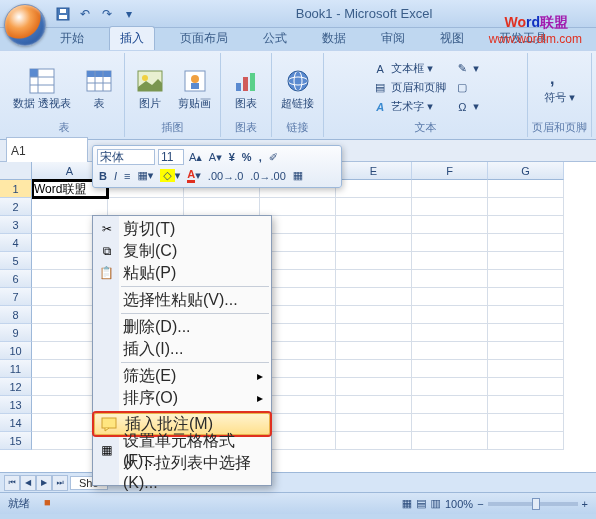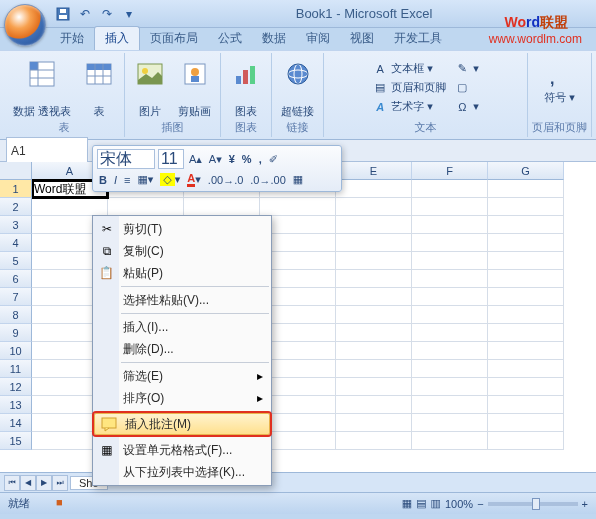--- a/index.html
+++ b/index.html
@@ -3,57 +3,57 @@
 <meta charset="utf-8">
 <style>
 *{margin:0;padding:0;box-sizing:border-box;font-family:"Microsoft YaHei",SimSun,sans-serif}
 body{width:596px;height:519px;background:#bfd7f0;overflow:hidden;font-size:12px;position:relative}
 .titlebar{height:28px;background:linear-gradient(#d6e6f9,#bcd4ef);display:flex;align-items:center;padding:0 6px;border-bottom:1px solid #9db8d9}
 .office-btn{width:42px;height:42px;position:absolute;top:4px;left:4px;border-radius:50%;background:radial-gradient(circle at 35% 30%,#fff,#f7a14f 30%,#e2701e 55%,#3f6fb5 58%,#2f5ea6 78%,#8fb4e0);border:1px solid #7a96c0;box-shadow:0 1px 3px rgba(0,0,0,0.3),inset 0 1px 3px rgba(255,255,255,0.5);z-index:5}
 .qat{margin-left:48px;display:flex;align-items:center;gap:4px}
 .qat-item{width:18px;height:18px;display:flex;align-items:center;justify-content:center;color:#2a5a9a}
 .title-center{flex:1;text-align:center;color:#3a5d89;font-size:13px}
 .watermark{position:absolute;top:14px;right:28px;z-index:10;font-size:14px;font-weight:bold}
-.watermark .wo{color:#e03020}.watermark .rd{color:#1030c0}.watermark .cn{color:#c2410c}
+.watermark .wo{color:#e03020}.watermark .rd{color:#1030c0}.watermark .cn{color:#a21caf}
 .watermark-url{position:absolute;top:32px;right:14px;z-index:10;color:#e03020;font-size:12px}
-.tabs{height:22px;display:flex;align-items:end;padding-left:50px;gap:0}
+.tabs{height:22px;display:flex;align-items:end;padding-left:50px;gap:15px}
 .tab{padding:3px 10px;color:#3a5d89;cursor:pointer;border-radius:3px 3px 0 0}
 .tab.active{background:#e8f0fb;border:1px solid #9db8d9;border-bottom:none;color:#15428b;font-weight:500}
 .ribbon{height:90px;background:linear-gradient(#e8f0fb,#d6e5f7);border-top:1px solid #c0d4ee;border-bottom:1px solid #9db8d9;display:flex;padding:2px 4px}
 .rgroup{border-right:1px solid #b6cde8;padding:2px 4px;display:flex;flex-direction:column;align-items:center;justify-content:space-between;height:100%}
 .rgroup-main{display:flex;gap:2px;flex:1}
-.rbig{display:flex;flex-direction:column;align-items:center;justify-content:space-between;padding:2px 4px;cursor:pointer;border:1px solid transparent;border-radius:3px}
+.rbig{display:flex;flex-direction:column;align-items:center;justify-content:center;padding:2px 4px;cursor:pointer;border:1px solid transparent;border-radius:3px}
 .rbig-icon{width:32px;height:32px;display:flex;align-items:center;justify-content:center;font-size:24px}
 .rbig-label{font-size:11px;color:#2a4a7a;text-align:center;white-space:nowrap;line-height:1.1}
 .rgroup-label{font-size:11px;color:#5a7aaa;text-align:center}
 .rstack{display:flex;flex-direction:column;gap:1px;justify-content:center}
 .rsmall{display:flex;align-items:center;gap:3px;padding:1px 3px;font-size:11px;color:#2a4a7a;white-space:nowrap}
 .rsmall-icon{width:16px;height:16px;display:flex;align-items:center;justify-content:center}
 .mini-toolbar{position:absolute;top:145px;left:92px;z-index:30;background:linear-gradient(#fbfcfe,#e4ecf7);border:1px solid #9db8d9;border-radius:3px;padding:2px 4px;box-shadow:1px 2px 6px rgba(0,0,0,0.25);width:250px}
 .mini-row{display:flex;align-items:center;gap:3px;padding:1px 0}
 .mini-item{padding:1px 2px;display:flex;align-items:center;color:#2a4a7a;font-size:11px}
-.mini-input{border:1px solid #aac0dd;background:#fff;font-size:16px;padding:0 2px;color:#2a4a7a}
+.mini-input{border:1px solid #aac0dd;background:#fff;font-size:12px;padding:0 2px;color:#2a4a7a}
 .namebox-row{height:22px;background:#e4ecf7;border-bottom:1px solid #aac0dd;display:flex;align-items:center}
 .namebox{width:82px;height:28px;background:#fff;border:1px solid #aac0dd;margin-left:6px;padding:0 4px;display:flex;align-items:center;color:#333}
 .grid-area{position:relative;background:#fff;height:310px;display:flex}
 .corner{width:32px;height:18px;background:#e4ecf7;border-right:1px solid #9db8d9;border-bottom:1px solid #9db8d9}
 .colhead{height:18px;display:flex}
 .ch{flex:0 0 76px;background:linear-gradient(#f2f6fc,#dce7f5);border-right:1px solid #c2d4ec;border-bottom:1px solid #9db8d9;text-align:center;font-size:11px;color:#2a4a7a;line-height:18px}
 .rowhead{width:32px}
 .rh{height:18px;background:linear-gradient(#f2f6fc,#dce7f5);border-right:1px solid #9db8d9;border-bottom:1px solid #c2d4ec;text-align:center;font-size:11px;color:#2a4a7a;line-height:18px}
 .rh.sel{background:#ffe8a6}
 .cells{position:relative}
 .cell-row{display:flex;height:18px}
 .cell{flex:0 0 76px;border-right:1px solid #d5dde8;border-bottom:1px solid #d5dde8;font-size:12px;padding:0 2px;line-height:18px}
 .cell.active{outline:3px solid #000;outline-offset:-2px;z-index:2;position:relative}
 .context-menu{position:absolute;top:215px;left:92px;z-index:25;width:180px;background:linear-gradient(90deg,#e9eef7 0,#e9eef7 26px,#fafafa 26px);border:1px solid #8a9db8;box-shadow:2px 3px 8px rgba(0,0,0,0.3);padding:2px 0}
 .cm-item{display:flex;align-items:center;height:22px;padding:0 8px 0 4px;cursor:pointer;position:relative}
 .cm-item.highlighted{background:linear-gradient(#fff3ce,#ffe08e);border:1px solid #e8b44d;margin:-1px 1px;border-radius:2px;outline:2px solid #e03020;outline-offset:0}
 .cm-icon{width:20px;height:16px;display:flex;align-items:center;justify-content:center;font-size:12px;margin-right:6px}
-.cm-label{flex:1;font-size:12px;color:#2a2a2a}
+.cm-label{flex:1;font-size:16px;color:#2a2a2a}
 .cm-sep{height:1px;background:#c6cdd8;margin:2px 2px 2px 28px}
 .sheet-tabs{height:20px;background:#d6e5f7;border-top:1px solid #9db8d9;display:flex;align-items:center;padding:0 4px;gap:2px}
 .sheet-nav{display:flex;gap:0}
 .sheet-nav-btn{width:16px;height:16px;background:#e4ecf7;border:1px solid #aac0dd;display:flex;align-items:center;justify-content:center;font-size:8px;color:#2a4a7a}
 .sheet-tab{background:#fff;border:1px solid #aac0dd;padding:0 8px;font-size:11px;color:#2a2a2a}
 .statusbar{height:22px;background:linear-gradient(#d6e5f7,#bcd4ef);border-top:1px solid #9db8d9;display:flex;align-items:center;justify-content:space-between;padding:0 8px;font-size:11px;color:#2a4a7a}
 .zoom{display:flex;align-items:center;gap:4px}
 .zoom-slider{width:90px;height:4px;background:#aac0dd;position:relative}
 .zoom-thumb{position:absolute;left:44px;top:-4px;width:8px;height:12px;background:#e4ecf7;border:1px solid #7a96c0}
 svg{overflow:visible}
@@ -435,25 +435,25 @@
       <span class="cm-label">粘贴(P)</span>
     </div>
   <div class="cm-sep"></div>
   <div class="cm-item">
       <span class="cm-icon"></span>
       <span class="cm-label">选择性粘贴(V)...</span>
     </div>
   <div class="cm-sep"></div>
   <div class="cm-item">
       <span class="cm-icon"></span>
+      <span class="cm-label">删除(D)...</span>
+    </div>
+  <div class="cm-item">
+      <span class="cm-icon"></span>
       <span class="cm-label">插入(I)...</span>
-    </div>
-  <div class="cm-item">
-      <span class="cm-icon"></span>
-      <span class="cm-label">删除(D)...</span>
     </div>
   <div class="cm-sep"></div>
   <div class="cm-item">
       <span class="cm-icon"></span>
       <span class="cm-label">筛选(E)</span>
       <span>▸</span>
     </div>
   <div class="cm-item">
       <span class="cm-icon"></span>
       <span class="cm-label">排序(O)</span>
@@ -484,21 +484,21 @@
   <div class="sheet-nav">
     <div class="sheet-nav-btn">⏮</div>
     <div class="sheet-nav-btn">◀</div>
     <div class="sheet-nav-btn">▶</div>
     <div class="sheet-nav-btn">⏭</div>
   </div>
   <div class="sheet-tab">She</div>
 </div>
 
 <div class="statusbar">
-  <div style="display:flex;gap:26px">
+  <div style="display:flex;gap:14px">
     <span>就绪</span>
     <span style="color:#d06020">■</span>
   </div>
   <div class="zoom">
     <span>▦</span>
     <span>▤</span>
     <span>▥</span>
     <span>100%</span>
     <span>−</span>
     <div class="zoom-slider">

